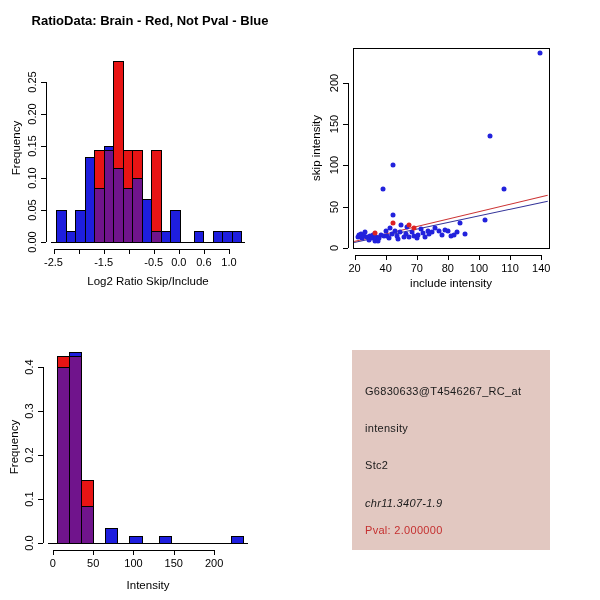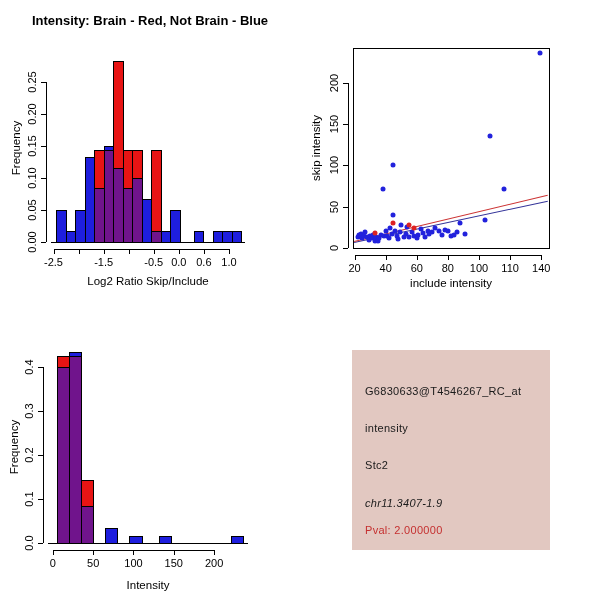--- a/index.html
+++ b/index.html
@@ -36,21 +36,21 @@
   .pbox{position:absolute;border:1px solid #000;box-sizing:border-box;}
   .dot{position:absolute;width:5px;height:5px;border-radius:50%;transform:translate(-50%,-50%);}
   .tline{position:absolute;height:1px;transform-origin:0 0;}
 </style>
 </head>
 <body>
 
 <div class="fig">
 
   <section class="panel" id="p1">
-    <h2 class="title">Intensity: Brain - Red, Not Brain - Blue</h2>
+    <h2 class="title">RatioData: Brain - Red, Not Pval - Blue</h2>
     <div class="xlab">Log2 Ratio Skip/Include</div>
     <div class="ylab">Frequency</div>
   <div class="axline" style="left: 53.5065px; top: 249px; width: 175.452px; height: 1px;"></div>
       <div class="tick" style="left: 53.5065px; top: 249px; width: 1px; height: 5px;"></div>
       <div class="tlab h" style="left: 53.5065px; top: 256px;">-2.5</div>
       <div class="tick" style="left: 78.5711px; top: 249px; width: 1px; height: 5px;"></div>
       <div class="tick" style="left: 103.636px; top: 249px; width: 1px; height: 5px;"></div>
       <div class="tlab h" style="left: 103.636px; top: 256px;">-1.5</div>
       <div class="tick" style="left: 128.7px; top: 249px; width: 1px; height: 5px;"></div>
       <div class="tick" style="left: 153.765px; top: 249px; width: 1px; height: 5px;"></div>
@@ -102,21 +102,21 @@
 
   <section class="panel" id="p2">
     <div class="xlab">include intensity</div>
     <div class="ylab">skip intensity</div>
   <div class="axline" style="left: 54.5556px; top: 255px; width: 186.667px; height: 1px;"></div>
       <div class="tick" style="left: 54.5556px; top: 255px; width: 1px; height: 5px;"></div>
       <div class="tlab h" style="left: 54.5556px; top: 262px;">20</div>
       <div class="tick" style="left: 85.6667px; top: 255px; width: 1px; height: 5px;"></div>
       <div class="tlab h" style="left: 85.6667px; top: 262px;">40</div>
       <div class="tick" style="left: 116.778px; top: 255px; width: 1px; height: 5px;"></div>
-      <div class="tlab h" style="left: 116.778px; top: 262px;">60</div>
+      <div class="tlab h" style="left: 116.778px; top: 262px;">70</div>
       <div class="tick" style="left: 147.889px; top: 255px; width: 1px; height: 5px;"></div>
       <div class="tlab h" style="left: 147.889px; top: 262px;">80</div>
       <div class="tick" style="left: 179px; top: 255px; width: 1px; height: 5px;"></div>
       <div class="tlab h" style="left: 179px; top: 262px;">100</div>
       <div class="tick" style="left: 210.111px; top: 255px; width: 1px; height: 5px;"></div>
       <div class="tlab h" style="left: 210.111px; top: 262px;">110</div>
       <div class="tick" style="left: 241.222px; top: 255px; width: 1px; height: 5px;"></div>
       <div class="tlab h" style="left: 241.222px; top: 262px;">140</div>
       <div class="axline" style="left: 48px; top: 82.7107px; width: 1px; height: 165.289px;"></div>
       <div class="tick" style="left: 43px; top: 248px; width: 5px; height: 1px;"></div>

